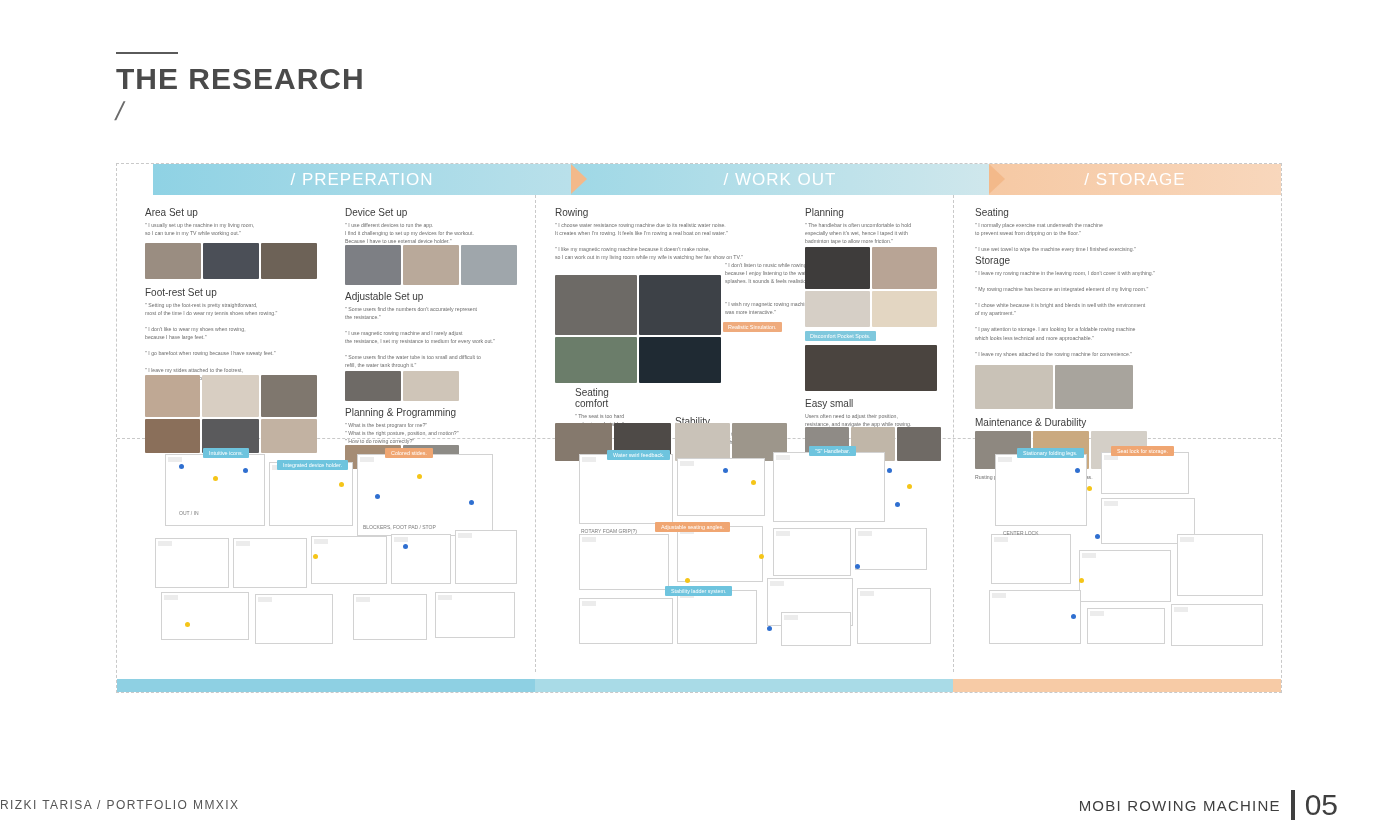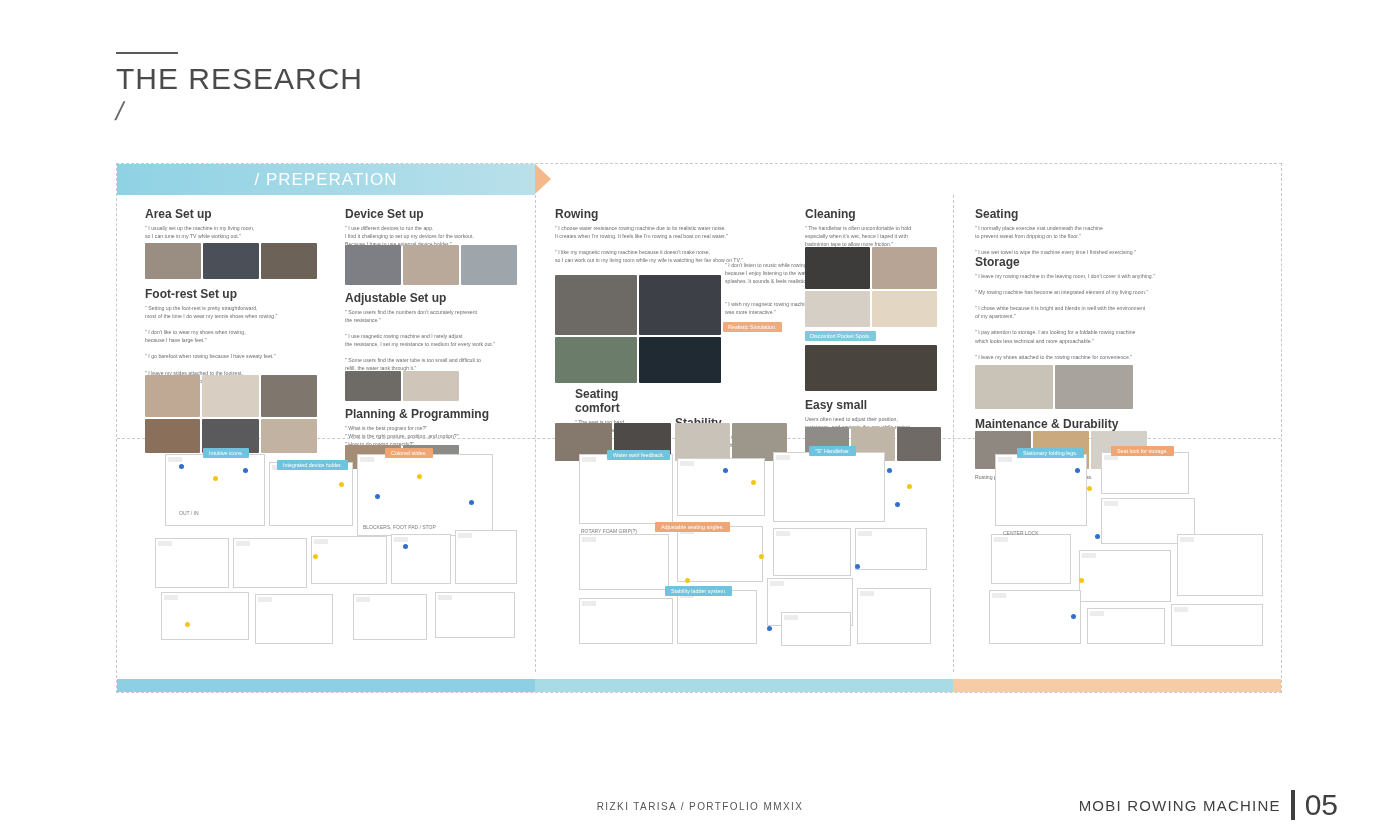--- a/index.html
+++ b/index.html
@@ -25,21 +25,21 @@
   .title-rule {
     width: 62px;
     height: 2px;
     background: #5a5a5a;
     margin-bottom: 8px;
   }
   .page-title {
     font-size: 30px;
     letter-spacing: 1px;
     color: #4a4a4a;
-    font-weight: 400;
+    font-weight: 700;
     white-space: nowrap;
   }
   .title-slash {
     position: absolute;
     left: 0px;
     top: 44px;
     font-size: 26px;
     color: #6a6a6a;
     transform: skewX(-12deg);
   }
@@ -67,21 +67,21 @@
   .banner-seg {
     position: relative;
     height: 31px;
     display: flex;
     align-items: center;
     justify-content: center;
     color: #ffffff;
     font-size: 17px;
     letter-spacing: 1px;
   }
-  .seg-a { width: 418px; background: linear-gradient(90deg,#8fd2e4 0%, #b9e0ea 100%); }
+  .seg-a { width: 418px; background: linear-gradient(90deg,#8fd2e4 0%, #b9e0ea 100%); margin-left: 36px; }
   .seg-b { width: 418px; background: linear-gradient(90deg,#9fd8e6 0%, #cfe7ec 100%); }
   .seg-c { flex: 1; background: linear-gradient(90deg,#f6c9a4 0%, #f8d7bc 100%); }
   .arrow-a:after, .arrow-b:after {
     content: "";
     position: absolute;
     right: -16px;
     top: 0;
     width: 0; height: 0;
     border-top: 15.5px solid transparent;
     border-bottom: 15.5px solid transparent;
@@ -119,24 +119,24 @@
   .bs-b { width: 418px; background: #a9dbe7; }
   .bs-c { flex: 1; background: #f7cba6; }
 
   
   .col { position: absolute; top: 31px; }
   .col-1 { left: 0; width: 418px; }
   .col-2 { left: 418px; width: 418px; }
   .col-3 { left: 836px; width: 330px; }
 
   .sec-title {
-    font-size: 12px;
+    font-size: 10px;
     color: #3c3c3c;
     margin: 0 0 3px 0;
-    font-weight: 700;
+    font-weight: 400;
   }
   .sec-body {
     font-size: 5.2px;
     line-height: 1.55;
     color: #6d6d6d;
     margin: 0 0 4px 0;
     white-space: pre-line;
   }
 
   .block { position: absolute; }
@@ -192,22 +192,21 @@
     border-radius: 1px;
   }
   .lb-b { background: #6ec4de; }
   .lb-o { background: #f0a672; }
 
   
   .footer-center {
     position: absolute;
     left: 0; right: 0;
     bottom: 28px;
-    text-align: center;
-    font-size: 10px;
+    font-size: 12px;
     letter-spacing: 1.4px;
     color: #555;
   }
   .footer-right {
     position: absolute;
     right: 62px;
     bottom: 20px;
     display: flex;
     align-items: center;
     gap: 10px;
@@ -236,20 +235,26 @@
   <div class="page-title">THE RESEARCH</div>
   <div class="title-slash">/</div>
 </div>
 
 <div class="board">
 
   <div class="banner">
     <div class="banner-seg seg-a arrow-a">
       <span class="banner-label">/ PREPERATION</span>
     </div>
+    <div class="banner-seg seg-b arrow-b">
+      <span class="banner-label">/ WORK OUT</span>
+    </div>
+    <div class="banner-seg seg-c">
+      <span class="banner-label">/ STORAGE</span>
+    </div>
   </div>
 
   <div class="vdiv vdiv-1"></div>
   <div class="vdiv vdiv-2"></div>
   <div class="hdiv"></div>
 
   <div class="col col-1">
 
     <div class="block" style="left:28px; top:12px; width:170px;">
       <div class="sec-title">Area Set up</div>
@@ -371,21 +376,21 @@
       <div class="sec-title">Stability</div>
       <div class="sec-body">" I find it annoying when the machine vibrates
 and shakes too much while I'm rowing."</div>
     </div>
     <div class="photos" style="position:absolute;left:140px; top:228px;">
       <div class="ph" style="width:55px;height:38px;background:#c9c2b8;"></div>
       <div class="ph" style="width:55px;height:38px;background:#9d968b;"></div>
     </div>
 
     <div class="block" style="left:270px; top:12px; width:135px;">
-      <div class="sec-title">Cleaning</div>
+      <div class="sec-title">Planning</div>
       <div class="sec-body">" The handlebar is often uncomfortable to hold
 especially when it's wet, hence I taped it with
 badminton tape to allow more friction."</div>
     </div>
     <div class="photos" style="position:absolute;left:270px; top:52px;">
       <div class="ph" style="width:65px;height:42px;background:#3e3c3b;"></div>
       <div class="ph" style="width:65px;height:42px;background:#b8a495;"></div>
     </div>
     <div class="photos" style="position:absolute;left:270px; top:96px;">
       <div class="ph" style="width:65px;height:36px;background:#d6cfc6;"></div>

